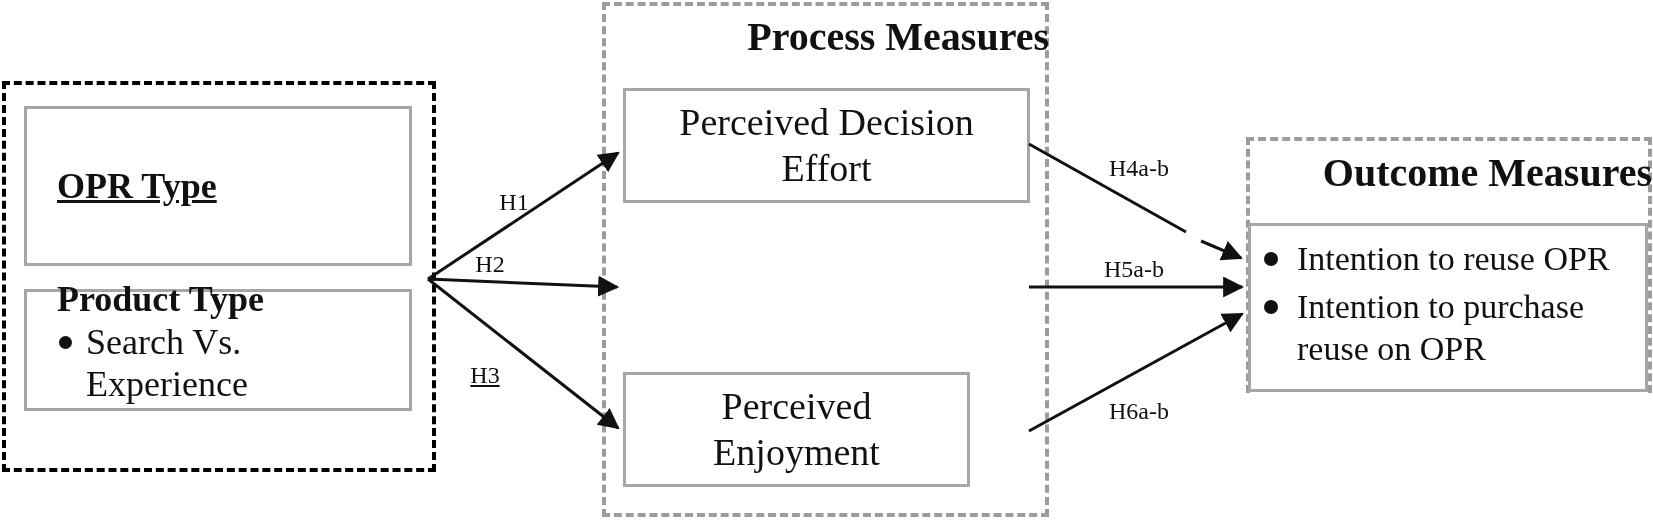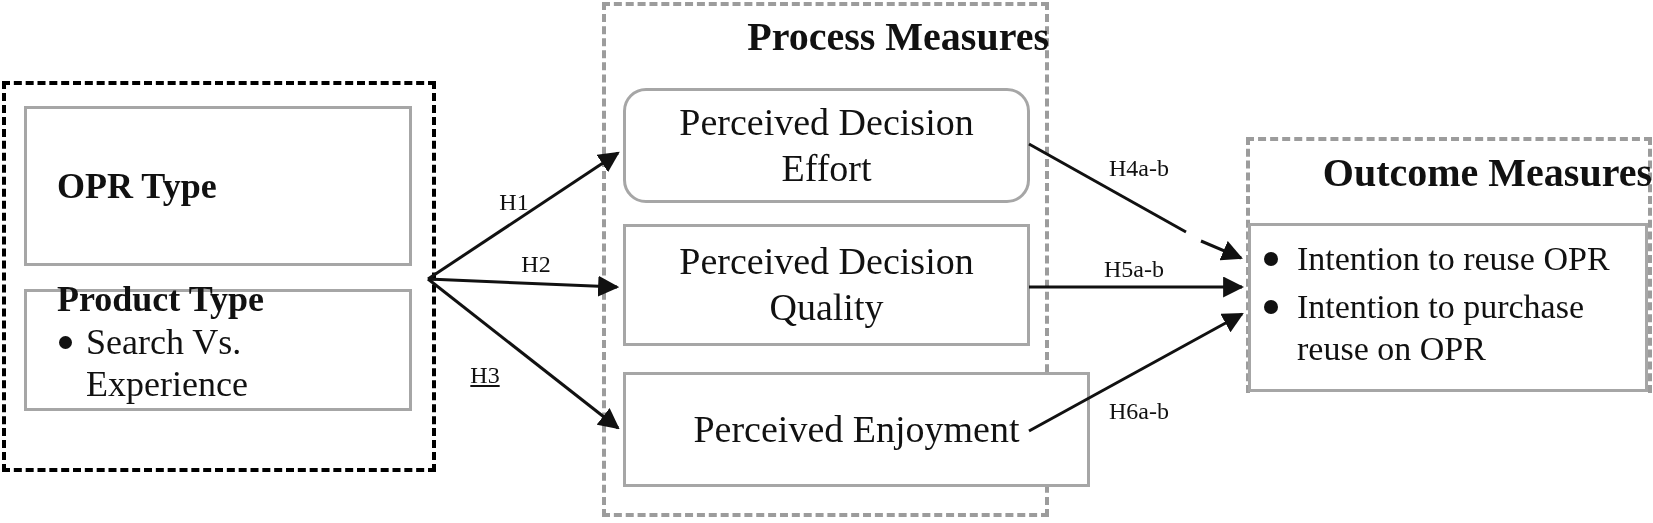--- a/index.html
+++ b/index.html
@@ -14,62 +14,59 @@
 
   .panel-title{position:absolute;font-weight:bold;font-size:40px;line-height:1.1;text-align:right;white-space:nowrap;}
   .title-process{left:602px;top:15px;width:447px;}
   .title-outcome{left:1246px;top:151px;width:406px;}
 
   .box{position:absolute;box-sizing:border-box;border:3px solid #a6a6a6;background:#ffffff;
        display:flex;flex-direction:column;justify-content:center;}
   .box-opr{left:22px;top:105px;width:388px;height:160px;padding:0 12px 0 30px;}
   .box-product{left:22px;top:288px;width:388px;height:122px;padding:0 12px 16px 30px;}
   .box-center{align-items:center;text-align:center;padding:0 20px;}
-  .box-effort{left:623px;top:88px;width:407px;height:115px;border-radius:23px;}
+  .box-effort{left:623px;top:88px;width:407px;height:115px;}
   .box-quality{left:623px;top:224px;width:407px;height:122px;}
-  .box-enjoyment{left:623px;top:372px;width:467px;height:115px;}
+  .box-enjoyment{left:623px;top:372px;width:347px;height:115px;}
   .box-outcome{left:1248px;top:223px;width:400px;height:169px;padding:0 8px 7px 13px;justify-content:center;}
 
   .box-heading{font-weight:bold;font-size:36px;line-height:1.18;}
   .bullet-row{display:flex;align-items:flex-start;font-size:36px;line-height:1.18;}
   .bullet-row .dot{flex:0 0 auto;width:13px;height:13px;border-radius:50%;background:#111;margin:15px 14px 0 2px;}
   .outcome-item{display:flex;align-items:flex-start;font-size:34px;line-height:1.24;margin:3px 0;}
   .outcome-item .dot{flex:0 0 auto;width:14px;height:14px;border-radius:50%;background:#111;margin:14px 19px 0 0;}
   .proc-text{font-size:38px;line-height:1.2;}
 
   .hlabel{position:absolute;font-size:24px;line-height:1;white-space:nowrap;transform:translate(-50%,-50%);}
 
   svg.arrows{position:absolute;left:0;top:0;width:1653px;height:523px;pointer-events:none;}
   svg.arrows line{stroke:#111111;stroke-width:3;}
 </style>
 </head>
 <body>
 
 <div class="canvas">
 
   <div class="panel panel-input">
-    <div class="box box-opr" style="left:18px;top:21px;">
+    <div class="box box-opr" style="left:18px;top:21px;text-decoration:underline;">
       <div class="box-heading">OPR Type</div>
     </div>
     <div class="box box-product" style="left:18px;top:204px;">
       <div class="box-heading">Product Type</div>
       <div class="bullet-row">
         <span class="dot"></span>
         <span>Search Vs. Experience</span>
       </div>
     </div>
   </div>
 
   <div class="panel panel-process"></div>
   <div class="panel-title title-process">Process Measures</div>
   <div class="box box-center box-effort">
     <div class="proc-text">Perceived Decision Effort</div>
-  </div>
-  <div class="box box-center box-quality">
-    <div class="proc-text">Perceived Decision Quality</div>
   </div>
   <div class="box box-center box-enjoyment">
     <div class="proc-text">Perceived Enjoyment</div>
   </div>
 
   <div class="panel panel-outcome"></div>
   <div class="panel-title title-outcome">Outcome Measures</div>
   <div class="box box-outcome">
     <div class="outcome-item">
       <span class="dot"></span>
@@ -90,19 +87,19 @@
     <line x1="428" y1="279" x2="618" y2="153" marker-end="url(#ah)"></line>
     <line x1="428" y1="279" x2="617" y2="287" marker-end="url(#ah)"></line>
     <line x1="428" y1="279" x2="618" y2="428" marker-end="url(#ah)"></line>
     <line x1="1029" y1="144" x2="1186" y2="232"></line>
     <line x1="1201" y1="241" x2="1241" y2="258" marker-end="url(#ah)"></line>
     <line x1="1029" y1="287" x2="1242" y2="287" marker-end="url(#ah)"></line>
     <line x1="1029" y1="431" x2="1242" y2="314" marker-end="url(#ah)"></line>
   </svg>
 
   <div class="hlabel" style="left:514px;top:202px;">H1</div>
-  <div class="hlabel" style="left:536px;top:264px;font-family:Liberation Serif, serif;">H2</div>
+  <div class="hlabel" style="left:490px;top:264px;font-family:Liberation Serif, serif;">H2</div>
   <div class="hlabel" style="left:485px;top:375px;text-decoration:underline;">H3</div>
   <div class="hlabel" style="left:1139px;top:168px;">H4a-b</div>
   <div class="hlabel" style="left:1134px;top:269px;text-align:center;">H5a-b</div>
   <div class="hlabel" style="left:1139px;top:411px;">H6a-b</div>
 
 </div>
 
 </body></html>

